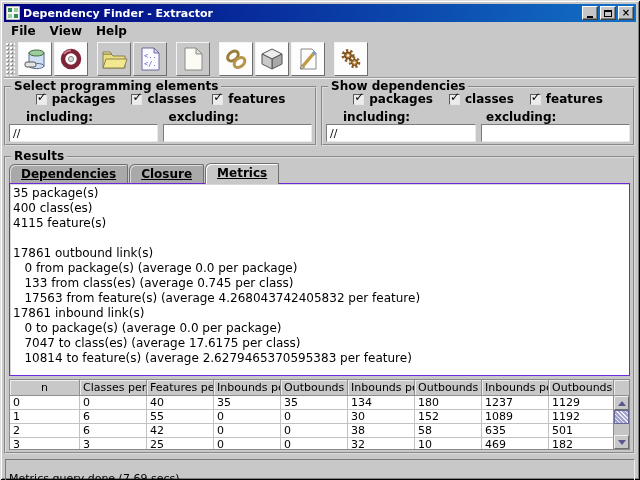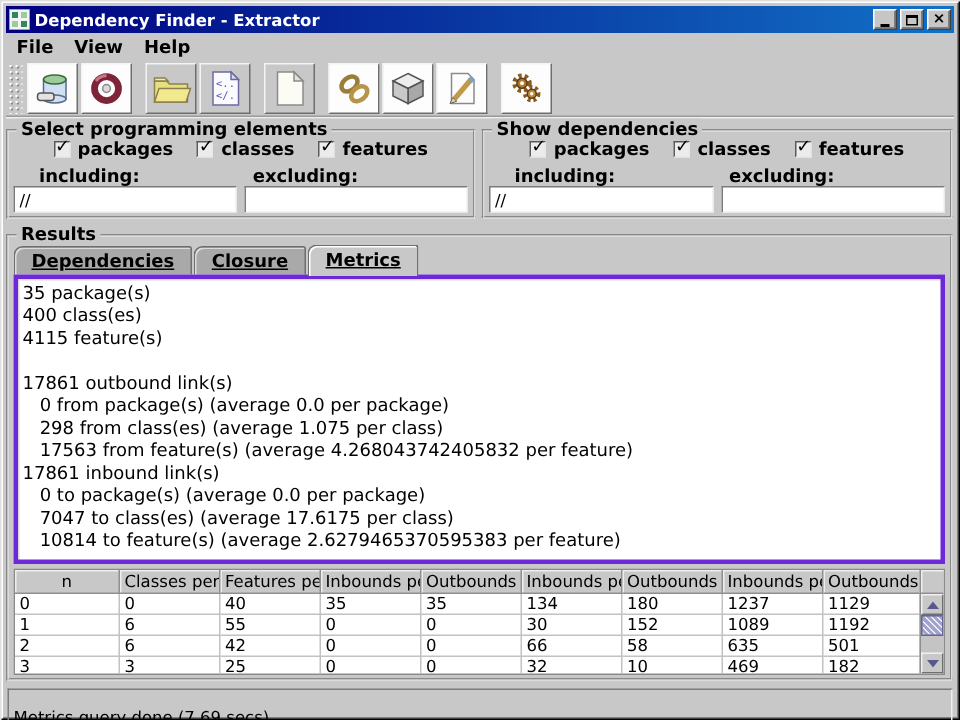--- a/index.html
+++ b/index.html
@@ -53,21 +53,21 @@
   .tfield{width:50%;height:18px;background:#fff;border:1px solid;border-color:#7b7b7b #e9e9e9 #e9e9e9 #7b7b7b;
     font-family:"DejaVu Sans",sans-serif;font-size:11px;padding:1px 3px;margin:0;}
   
   .results{left:4px;top:156px;width:631px;height:298px;}
   .tabs{position:absolute;left:3px;top:5px;display:flex;align-items:flex-end;height:21px;text-decoration:underline;}
   .tab{height:20px;padding:2px 11px 0 11px;font-weight:bold;font-size:12px;margin-right:1px;
     background:#a9a9a9;border:1px solid #6f6f6f;border-bottom:none;border-radius:6px 2px 0 0;
     box-shadow:inset 1px 1px 0 #dcdcdc;}
   .tab.active{background:#c8c8c8;height:21px;box-shadow:inset 1px 1px 0 #ffffff;position:relative;z-index:2;}
   .textarea{position:absolute;left:3px;right:3px;top:25px;height:193px;background:#fff;overflow:hidden;
-    border:3px solid #6d28d9;box-shadow:inset 1px 1px 0 #d7d7d7;padding:2px 3px;}
+    border:1px solid #6d28d9;box-shadow:inset 1px 1px 0 #d7d7d7;padding:2px 3px;}
   .ta-line{font-size:12px;line-height:15px;min-height:15px;white-space:pre;}
   
   .tablewrap{position:absolute;left:3px;right:3px;top:221px;bottom:2px;border:1px solid #8a8a8a;
     background:#fff;display:flex;overflow:hidden;}
   .tgrid{flex:1;overflow:hidden;}
   .trow{display:flex;height:14px;}
   .trow.header{height:16px;}
   .tcell{font-size:11px;line-height:13px;padding:0 3px;border-right:1px solid #c2c2c2;border-bottom:1px solid #c2c2c2;
     white-space:nowrap;overflow:hidden;flex:0 0 auto;}
   .header .tcell{background:#c8c8c8;border-right:1px solid #8f8f8f;border-bottom:1px solid #8f8f8f;
@@ -268,21 +268,21 @@
       <span class="tab active">Metrics</span>
     </div>
 
     <div class="textarea">
       <div class="ta-line">35 package(s)</div>
       <div class="ta-line">400 class(es)</div>
       <div class="ta-line">4115 feature(s)</div>
       <div class="ta-line"></div>
       <div class="ta-line">17861 outbound link(s)</div>
       <div class="ta-line">   0 from package(s) (average 0.0 per package)</div>
-      <div class="ta-line">   298 from class(es) (average 1.075 per class)</div>
+      <div class="ta-line">   133 from class(es) (average 0.745 per class)</div>
       <div class="ta-line">   17563 from feature(s) (average 4.268043742405832 per feature)</div>
       <div class="ta-line">17861 inbound link(s)</div>
       <div class="ta-line">   0 to package(s) (average 0.0 per package)</div>
       <div class="ta-line">   7047 to class(es) (average 17.6175 per class)</div>
       <div class="ta-line">   10814 to feature(s) (average 2.6279465370595383 per feature)</div>
     </div>
 
     <div class="tablewrap">
       <div class="tgrid">
         <div class="trow header">
@@ -317,21 +317,21 @@
           <span class="tcell cN">152</span>
           <span class="tcell cN">1089</span>
           <span class="tcell cN">1192</span>
         </div>
         <div class="trow">
           <span class="tcell c0">2</span>
           <span class="tcell cN">6</span>
           <span class="tcell cN">42</span>
           <span class="tcell cN">0</span>
           <span class="tcell cN">0</span>
-          <span class="tcell cN">66</span>
+          <span class="tcell cN">38</span>
           <span class="tcell cN">58</span>
           <span class="tcell cN">635</span>
           <span class="tcell cN">501</span>
         </div>
         <div class="trow">
           <span class="tcell c0">3</span>
           <span class="tcell cN">3</span>
           <span class="tcell cN">25</span>
           <span class="tcell cN">0</span>
           <span class="tcell cN">0</span>

